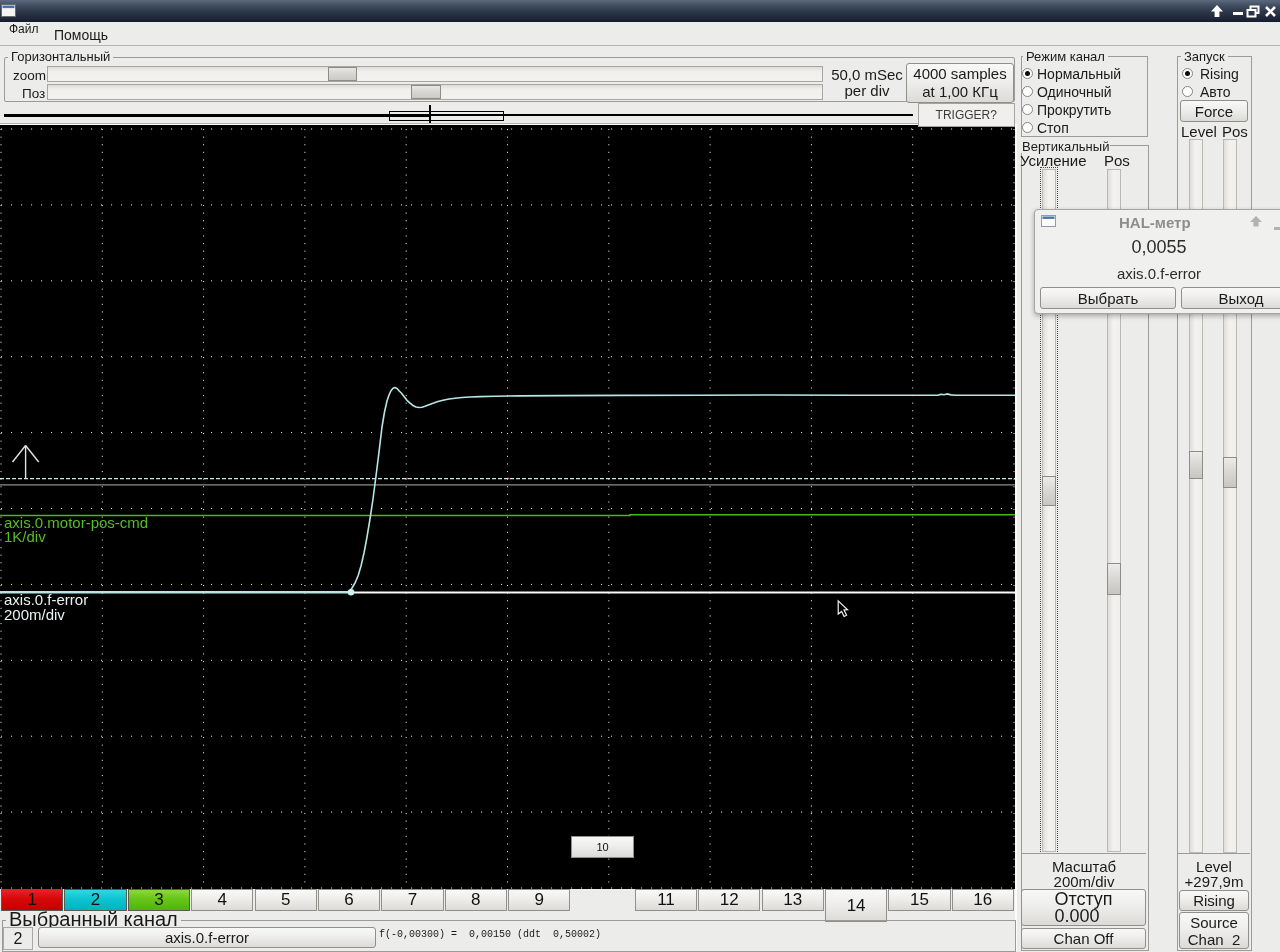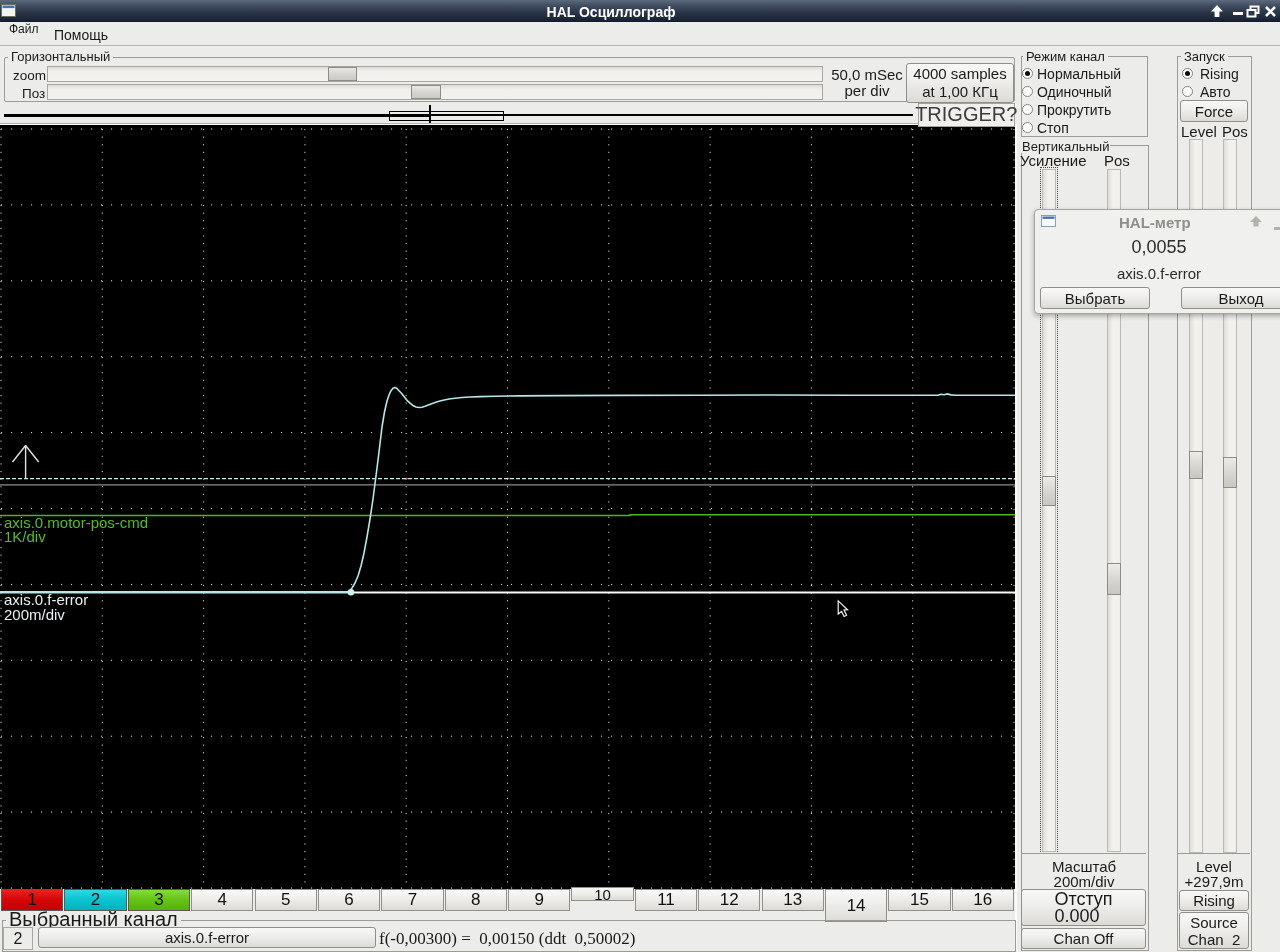--- a/index.html
+++ b/index.html
@@ -25,22 +25,20 @@
   .rlabel{position:absolute;font-size:14px;line-height:14px;white-space:nowrap}
 </style></head>
 <body>
 
 <div class="abs" style="left:0;top:0;width:1280px;height:22px;
   background:linear-gradient(180deg,#5d6a7d 0%,#414d61 25%,#2b3649 55%,#1d2738 85%,#131c2c 100%);">
   <svg class="abs" style="left:1px;top:4px" width="15" height="13" viewBox="0 0 15 13">
     <rect x="0.5" y="0.5" width="14" height="12" fill="#f4f4f0" stroke="#6a6a66"></rect>
     <rect x="1.5" y="1.5" width="12" height="2.6" fill="#4472b4"></rect>
   </svg>
-  <div class="abs" style="left:0;width:1222px;top:4px;text-align:center;color:#fff;
-       font-weight:bold;font-size:14px;">HAL Осциллограф</div>
   <svg class="abs" style="left:1209px;top:5px" width="16" height="13" viewBox="0 0 16 13">
     <path d="M8 0 L14 6.4 L10.4 6.4 L10.4 12 L5.6 12 L5.6 6.4 L2 6.4 Z" fill="#fff"></path>
   </svg>
   <div class="abs" style="left:1233px;top:12px;width:10px;height:3px;background:#fff"></div>
   <svg class="abs" style="left:1246px;top:5px" width="14" height="13" viewBox="0 0 14 13">
     <rect x="4.5" y="1.5" width="8" height="6.5" fill="none" stroke="#fff" stroke-width="2"></rect>
     <rect x="1.5" y="5" width="8" height="6.5" fill="#2b3649" stroke="#fff" stroke-width="2"></rect>
   </svg>
   <svg class="abs" style="left:1264px;top:5px" width="13" height="13" viewBox="0 0 13 13">
     <path d="M2 2 L11 11 M11 2 L2 11" stroke="#fff" stroke-width="2.6"></path>
@@ -117,21 +115,21 @@
         <text x="4" y="417.0" fill="#56bd26">1K/div</text>
         <text x="4" y="480.0" fill="#e8f2f2">axis.0.f-error</text>
         <text x="4" y="494.5" fill="#e8f2f2">200m/div</text>
       </g>
 <path d="M838.2 475.9 L847.6 484.7 L844 485 L846.6 490.2 L844.1 491.5 L841.6 486.4 L838.2 489 Z" fill="#000" stroke="#f4f4f4" stroke-width="1.2" stroke-linejoin="miter"></path>
 </svg>
 </div>
 <div class="abs" style="left:1014.5px;top:124px;width:2px;height:827px;background:#fbfbfa"></div>
 <div class="abs" style="left:918px;top:102.5px;width:96.5px;height:24px;border:1px solid #a5a39d;
      background:#f0efed;box-sizing:border-box;display:flex;align-items:center;justify-content:center;
-     font-size:20px;color:#3c3c3c">TRIGGER?</div>
+     font-size:12px;color:#3c3c3c">TRIGGER?</div>
 
 <div class="frame" style="left:1021px;top:56px;width:125px;height:79px"></div>
 <div class="grouplabel" style="left:1023px;top:50px">Режим канал</div>
 <div class="radio sel" style="left:1022px;top:67.5px"></div>
 <div class="rlabel" style="left:1037px;top:67px">Нормальный</div>
 <div class="radio" style="left:1022px;top:85.5px"></div>
 <div class="rlabel" style="left:1037px;top:85px">Одиночный</div>
 <div class="radio" style="left:1022px;top:103.5px"></div>
 <div class="rlabel" style="left:1037px;top:103px">Прокрутить</div>
 <div class="radio" style="left:1022px;top:121.5px"></div>
@@ -172,43 +170,43 @@
 <div id="chanrow">
     <div style="position:absolute;left:1.0px;top:889px;width:62.4px;height:22px;background:linear-gradient(180deg,#ea2222 0%,#d60808 45%,#c40000 100%);border:1px solid #5a5a55;box-sizing:border-box;display:flex;align-items:center;justify-content:center;font-size:17px;color:#111">1</div>
     <div style="position:absolute;left:64.4px;top:889px;width:62.4px;height:22px;background:linear-gradient(180deg,#30d8e0 0%,#0cc4d0 45%,#00b2c0 100%);border:1px solid #5a5a55;box-sizing:border-box;display:flex;align-items:center;justify-content:center;font-size:17px;color:#111">2</div>
     <div style="position:absolute;left:127.8px;top:889px;width:62.4px;height:22px;background:linear-gradient(180deg,#8ada40 0%,#66c517 45%,#54b30a 100%);border:1px solid #5a5a55;box-sizing:border-box;display:flex;align-items:center;justify-content:center;font-size:17px;color:#111">3</div>
     <div style="position:absolute;left:191.1px;top:889px;width:62.4px;height:22px;background:linear-gradient(180deg,#f8f8f7 0%,#efefed 40%,#e3e2df 80%,#dbdad7 100%);border:1px solid #918f89;box-sizing:border-box;display:flex;align-items:center;justify-content:center;font-size:17px;color:#111">4</div>
     <div style="position:absolute;left:254.5px;top:889px;width:62.4px;height:22px;background:linear-gradient(180deg,#f8f8f7 0%,#efefed 40%,#e3e2df 80%,#dbdad7 100%);border:1px solid #918f89;box-sizing:border-box;display:flex;align-items:center;justify-content:center;font-size:17px;color:#111">5</div>
     <div style="position:absolute;left:317.9px;top:889px;width:62.4px;height:22px;background:linear-gradient(180deg,#f8f8f7 0%,#efefed 40%,#e3e2df 80%,#dbdad7 100%);border:1px solid #918f89;box-sizing:border-box;display:flex;align-items:center;justify-content:center;font-size:17px;color:#111">6</div>
     <div style="position:absolute;left:381.2px;top:889px;width:62.4px;height:22px;background:linear-gradient(180deg,#f8f8f7 0%,#efefed 40%,#e3e2df 80%,#dbdad7 100%);border:1px solid #918f89;box-sizing:border-box;display:flex;align-items:center;justify-content:center;font-size:17px;color:#111">7</div>
     <div style="position:absolute;left:444.6px;top:889px;width:62.4px;height:22px;background:linear-gradient(180deg,#f8f8f7 0%,#efefed 40%,#e3e2df 80%,#dbdad7 100%);border:1px solid #918f89;box-sizing:border-box;display:flex;align-items:center;justify-content:center;font-size:17px;color:#111">8</div>
     <div style="position:absolute;left:508.0px;top:889px;width:62.4px;height:22px;background:linear-gradient(180deg,#f8f8f7 0%,#efefed 40%,#e3e2df 80%,#dbdad7 100%);border:1px solid #918f89;box-sizing:border-box;display:flex;align-items:center;justify-content:center;font-size:17px;color:#111">9</div>
-    <div style="position:absolute;left:571.4px;top:887px;width:62.4px;height:14px;background:linear-gradient(180deg,#f8f8f7 0%,#efefed 40%,#e3e2df 80%,#dbdad7 100%);border:1px solid #918f89;box-sizing:border-box;display:flex;align-items:center;justify-content:center;font-size:15px;color:#111">10</div>
+    <div style="position:absolute;left:571.4px;top:836px;width:62.4px;height:22px;background:linear-gradient(180deg,#f8f8f7 0%,#efefed 40%,#e3e2df 80%,#dbdad7 100%);border:1px solid #918f89;box-sizing:border-box;display:flex;align-items:center;justify-content:center;font-size:11px;color:#111">10</div>
     <div style="position:absolute;left:634.8px;top:889px;width:62.4px;height:22px;background:linear-gradient(180deg,#f8f8f7 0%,#efefed 40%,#e3e2df 80%,#dbdad7 100%);border:1px solid #918f89;box-sizing:border-box;display:flex;align-items:center;justify-content:center;font-size:17px;color:#111">11</div>
     <div style="position:absolute;left:698.1px;top:889px;width:62.4px;height:22px;background:linear-gradient(180deg,#f8f8f7 0%,#efefed 40%,#e3e2df 80%,#dbdad7 100%);border:1px solid #918f89;box-sizing:border-box;display:flex;align-items:center;justify-content:center;font-size:17px;color:#111">12</div>
     <div style="position:absolute;left:761.5px;top:889px;width:62.4px;height:22px;background:linear-gradient(180deg,#f8f8f7 0%,#efefed 40%,#e3e2df 80%,#dbdad7 100%);border:1px solid #918f89;box-sizing:border-box;display:flex;align-items:center;justify-content:center;font-size:17px;color:#111">13</div>
     <div style="position:absolute;left:824.9px;top:889px;width:62.4px;height:33px;background:linear-gradient(180deg,#f8f8f7 0%,#efefed 40%,#e3e2df 80%,#dbdad7 100%);border:1px solid #918f89;box-sizing:border-box;display:flex;align-items:center;justify-content:center;font-size:17px;color:#111">14</div>
     <div style="position:absolute;left:888.2px;top:889px;width:62.4px;height:22px;background:linear-gradient(180deg,#f8f8f7 0%,#efefed 40%,#e3e2df 80%,#dbdad7 100%);border:1px solid #918f89;box-sizing:border-box;display:flex;align-items:center;justify-content:center;font-size:17px;color:#111">15</div>
     <div style="position:absolute;left:951.6px;top:889px;width:62.4px;height:22px;background:linear-gradient(180deg,#f8f8f7 0%,#efefed 40%,#e3e2df 80%,#dbdad7 100%);border:1px solid #918f89;box-sizing:border-box;display:flex;align-items:center;justify-content:center;font-size:17px;color:#111">16</div>
   </div>
 
 <div class="frame" style="left:2px;top:920px;width:1012px;height:30px"></div>
 <div class="grouplabel" style="left:6px;top:913px;font-size:20px">Выбранный канал</div>
 <div class="abs" style="left:3px;top:927px;width:30px;height:23px;border:1px solid #aaa8a2;box-sizing:border-box;display:flex;align-items:center;justify-content:center;font-size:16px">2</div>
 <div class="btn" style="left:38px;top:927px;width:338px;height:21px;font-size:15px">axis.0.f-error</div>
-<div class="abs" style="left:379px;top:929px;font-family:Liberation Serif, serif;font-size:17px;white-space:pre">f(-0,00300) =  0,00150 (ddt  0,50002)</div>
+<div class="abs" style="left:379px;top:929px;font-family:Liberation Mono, monospace;font-size:10px;white-space:pre">f(-0,00300) =  0,00150 (ddt  0,50002)</div>
 
 <div class="abs" style="left:1034px;top:209px;width:285px;height:105px;background:#f0f0ee;
      border:1px solid #a7a59f;border-radius:4px;box-shadow:0 2px 5px rgba(0,0,0,0.3);box-sizing:border-box">
   <svg class="abs" style="left:6px;top:5px" width="15" height="12" viewBox="0 0 15 12">
     <rect x="0.5" y="0.5" width="14" height="11" fill="#fcfcfa" stroke="#8c9cb4"></rect>
     <rect x="1.5" y="1.5" width="12" height="2.4" fill="#4472b4"></rect>
   </svg>
   <div class="abs" style="left:84px;top:4px;font-size:15px;font-weight:bold;color:#8e8e8a">HAL-метр</div>
   <svg class="abs" style="left:214px;top:6px" width="14" height="11" viewBox="0 0 14 11">
     <path d="M7 0 L13 6 L9.6 6 L9.6 10.5 L4.4 10.5 L4.4 6 L1 6 Z" fill="#b2b2ae"></path>
   </svg>
   <div class="abs" style="left:239px;top:17px;width:6px;height:2.5px;background:#b2b2ae"></div>
   <div class="abs" style="left:0;top:27px;width:248px;text-align:center;font-size:18px;color:#2c2c2c">0,0055</div>
   <div class="abs" style="left:0;top:55px;width:248px;text-align:center;font-size:15px;color:#2c2c2c">axis.0.f-error</div>
-  <div class="btn" style="left:5px;top:77px;width:110px;height:22px;font-size:15px">Выбрать</div>
+  <div class="btn" style="left:5px;top:77px;width:136px;height:22px;font-size:15px">Выбрать</div>
   <div class="btn" style="left:146px;top:77px;width:120px;height:22px;font-size:15px">Выход</div>
 </div>
 
 </body></html>

